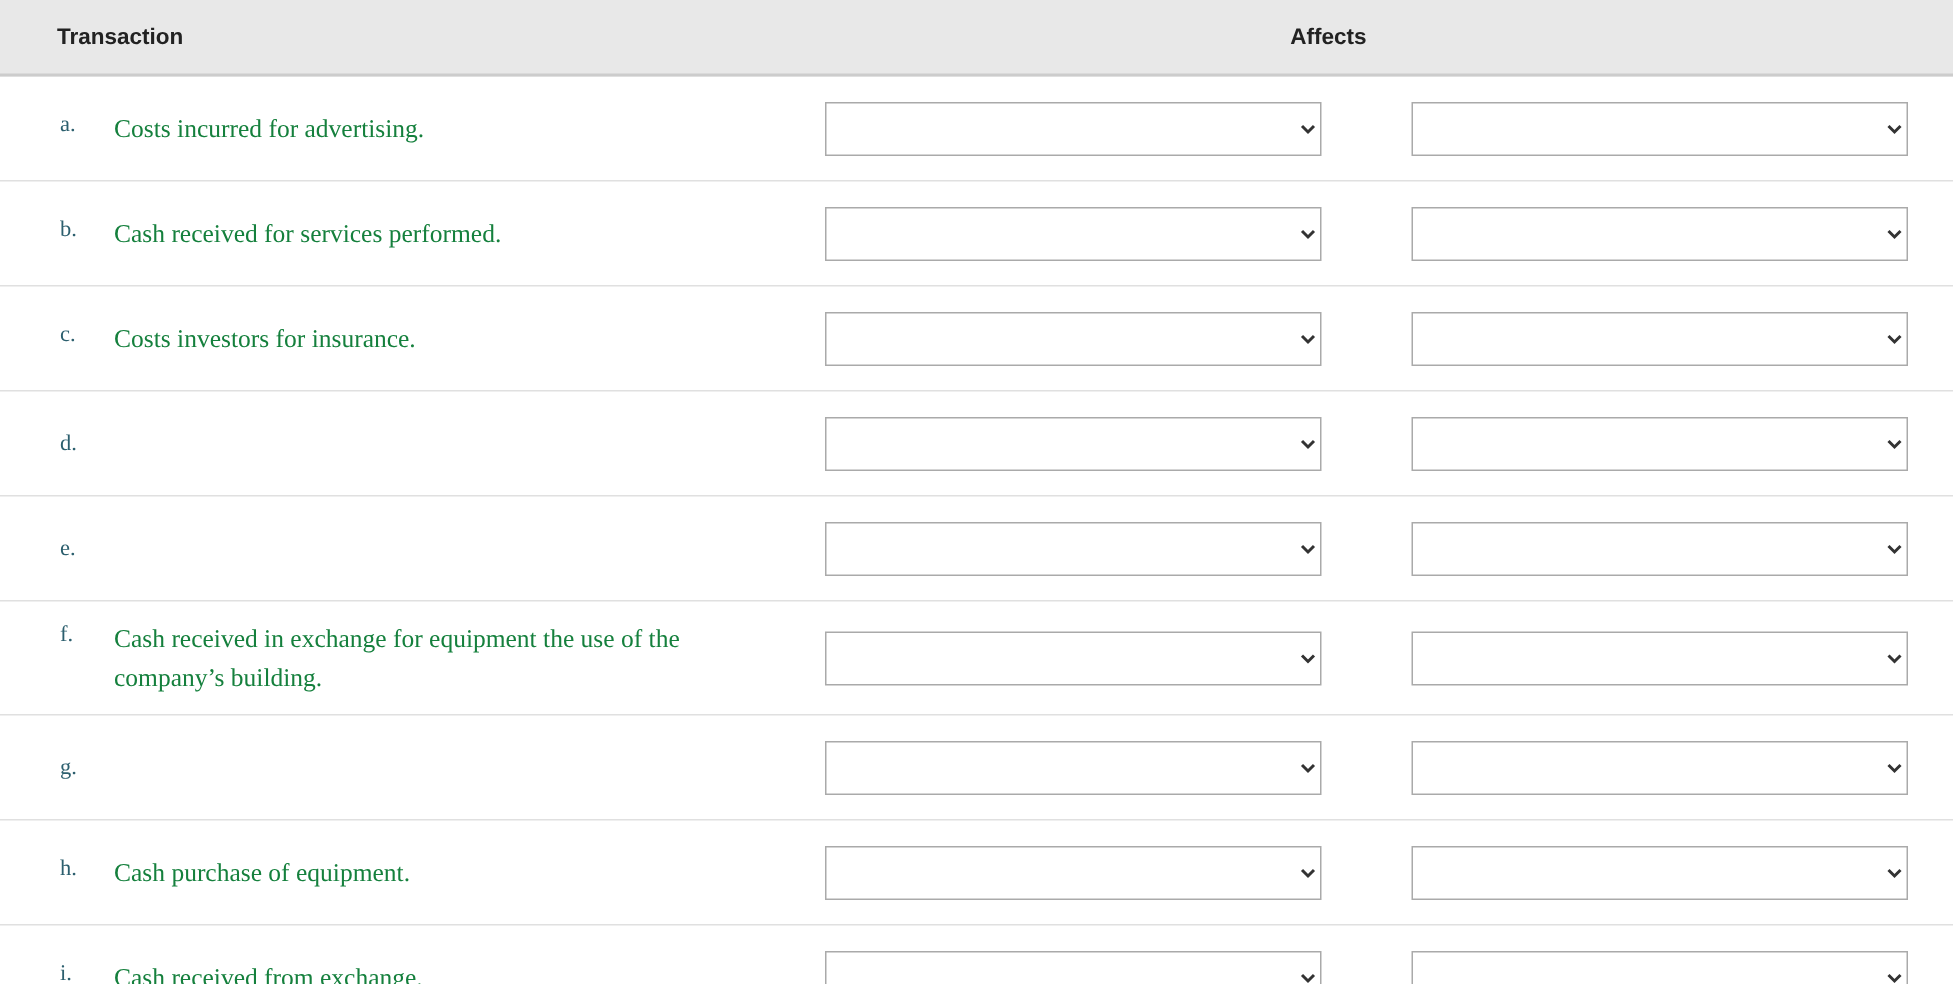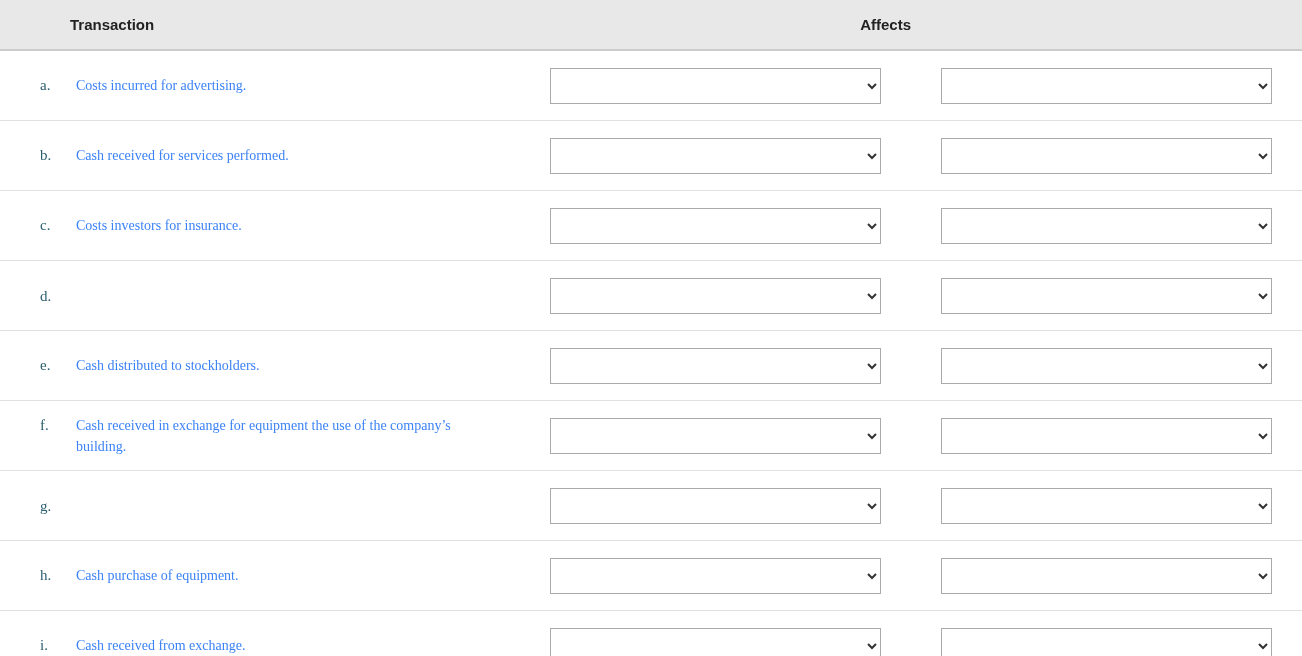--- a/index.html
+++ b/index.html
@@ -34,21 +34,20 @@
       font-weight: bold;
       font-family: Arial, sans-serif;
       font-size: 15px;
       color: #222;
       padding: 4px 0;
     }
 
     .header-cell:first-child {
       text-align: left;
       padding-left: 38px;
-      margin-left: 32px;
     }
 
     .table-row {
       display: grid;
       grid-template-columns: 520px 1fr 1fr;
       border-bottom: 1px solid #e0e0e0;
       align-items: center;
       min-height: 70px;
       padding: 12px 0;
     }
@@ -62,22 +61,22 @@
     }
 
     .row-letter {
       color: #2c5f6e;
       font-size: 15px;
       min-width: 18px;
       padding-top: 2px;
     }
 
     .row-text {
-      color: #3b82f6;
-      font-size: 14px;
+      color: #15803d;
+      font-size: 17px;
       line-height: 1.5;
     }
 
     .row-dropdown {
       display: flex;
       align-items: center;
       justify-content: center;
       padding: 0 30px;
     }
 
@@ -151,21 +150,20 @@
         <div class="row-dropdown">
           <select><option value=""></option><option value="Assets">Assets</option><option value="Liabilities">Liabilities</option><option value="Stockholders' Equity">Stockholders' Equity</option><option value="Revenue">Revenue</option><option value="Expense">Expense</option><option value="Dividends">Dividends</option></select>
         </div>
         <div class="row-dropdown">
           <select><option value=""></option><option value="Accounts Receivable">Accounts Receivable</option><option value="Accounts Payable">Accounts Payable</option><option value="Advertising Expense">Advertising Expense</option><option value="Cash">Cash</option><option value="Common Stock">Common Stock</option><option value="Dividends">Dividends</option><option value="Equipment">Equipment</option><option value="Insurance Expense">Insurance Expense</option><option value="Rent Revenue">Rent Revenue</option><option value="Retained Earnings">Retained Earnings</option><option value="Salaries Expense">Salaries Expense</option><option value="Service Revenue">Service Revenue</option><option value="Utilities Expense">Utilities Expense</option></select>
         </div>
       </div>
       <div class="table-row">
         <div class="row-transaction">
           <span class="row-letter">e.</span>
-          <span class="row-text">Cash distributed to stockholders.</span>
         </div>
         <div class="row-dropdown">
           <select><option value=""></option><option value="Assets">Assets</option><option value="Liabilities">Liabilities</option><option value="Stockholders' Equity">Stockholders' Equity</option><option value="Revenue">Revenue</option><option value="Expense">Expense</option><option value="Dividends">Dividends</option></select>
         </div>
         <div class="row-dropdown">
           <select><option value=""></option><option value="Accounts Receivable">Accounts Receivable</option><option value="Accounts Payable">Accounts Payable</option><option value="Advertising Expense">Advertising Expense</option><option value="Cash">Cash</option><option value="Common Stock">Common Stock</option><option value="Dividends">Dividends</option><option value="Equipment">Equipment</option><option value="Insurance Expense">Insurance Expense</option><option value="Rent Revenue">Rent Revenue</option><option value="Retained Earnings">Retained Earnings</option><option value="Salaries Expense">Salaries Expense</option><option value="Service Revenue">Service Revenue</option><option value="Utilities Expense">Utilities Expense</option></select>
         </div>
       </div>
       <div class="table-row">
         <div class="row-transaction">

